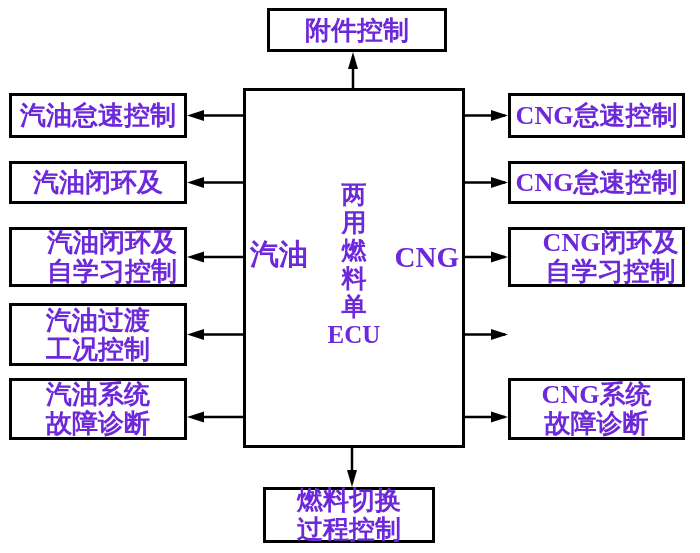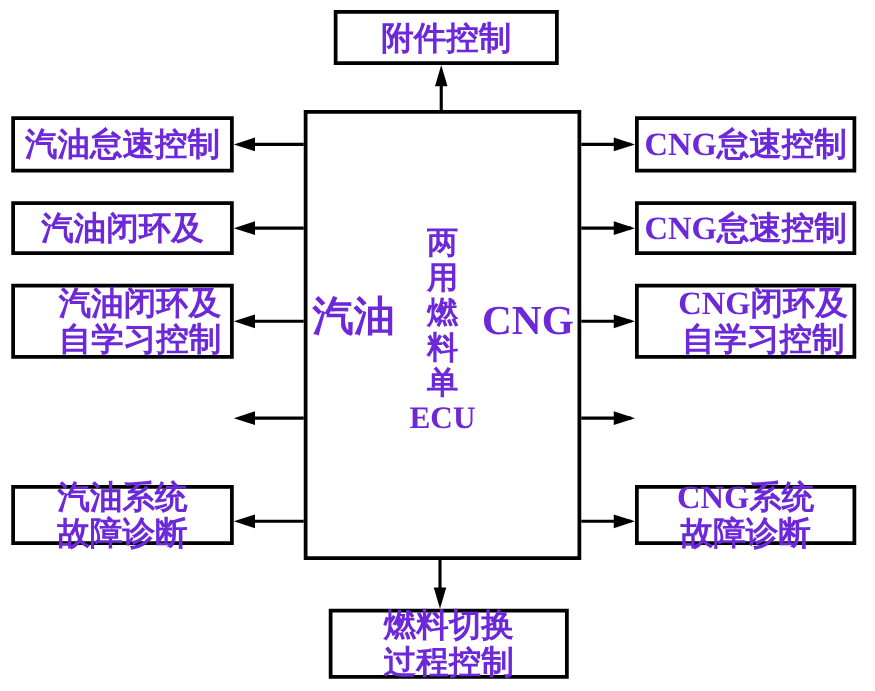--- a/index.html
+++ b/index.html
@@ -24,33 +24,33 @@
     font-size:26px;
     line-height:29px;
     white-space:pre-line;
   }
   .lbox{left:9px;width:178px;}
   .rbox{left:508px;width:177px;}
   .l1{top:93px;height:45px;}
   .l2{top:161px;height:43px;}
   .l3{top:227px;height:60px;padding-left:28px;}
   .l4{top:303px;height:63px;}
-  .l5{top:388px;height:48px;}
+  .l5{top:378px;height:62px;}
   .topbox{left:267px;top:8px;width:180px;height:44px;}
-  .bottombox{left:263px;top:487px;width:192px;height:56px;}
+  .bottombox{left:263px;top:487px;width:172px;height:56px;}
   .centerbox{left:243px;top:88px;width:222px;height:360px;display:block;}
   .ecu-label{
     position:absolute;left:0;top:90px;width:100%;
     text-align:center;
     font-size:25px;line-height:28px;
     white-space:pre-line;
   }
   .port{
     position:absolute;
-    font-size:33px;line-height:26px;
+    font-size:29px;line-height:26px;
     white-space:nowrap;
   }
   .port-left{left:4px;top:150px;}
   .port-right{right:3px;top:153px;}
   svg.connectors{
     position:absolute;left:0;top:0;width:700px;height:553px;
     pointer-events:none;
   }
   svg.connectors line{stroke:#000;stroke-width:2.5;}
   svg.connectors polygon{fill:#000;stroke:none;}
@@ -133,20 +133,24 @@
   <div class="box lbox l1">
     <span>汽油怠速控制</span>
   </div>
   <div class="box lbox l2">
     <span>汽油闭环及</span>
   </div>
   <div class="box lbox l3">
     <span>汽油闭环及
 自学习控制</span>
   </div>
+  <div class="box lbox l4">
+    <span>汽油过渡
+工况控制</span>
+  </div>
   <div class="box lbox l5">
     <span>汽油系统
 故障诊断</span>
   </div>
 
   <div class="box rbox l1">
     <span>CNG怠速控制</span>
   </div>
   <div class="box rbox l2">
     <span>CNG怠速控制</span>

